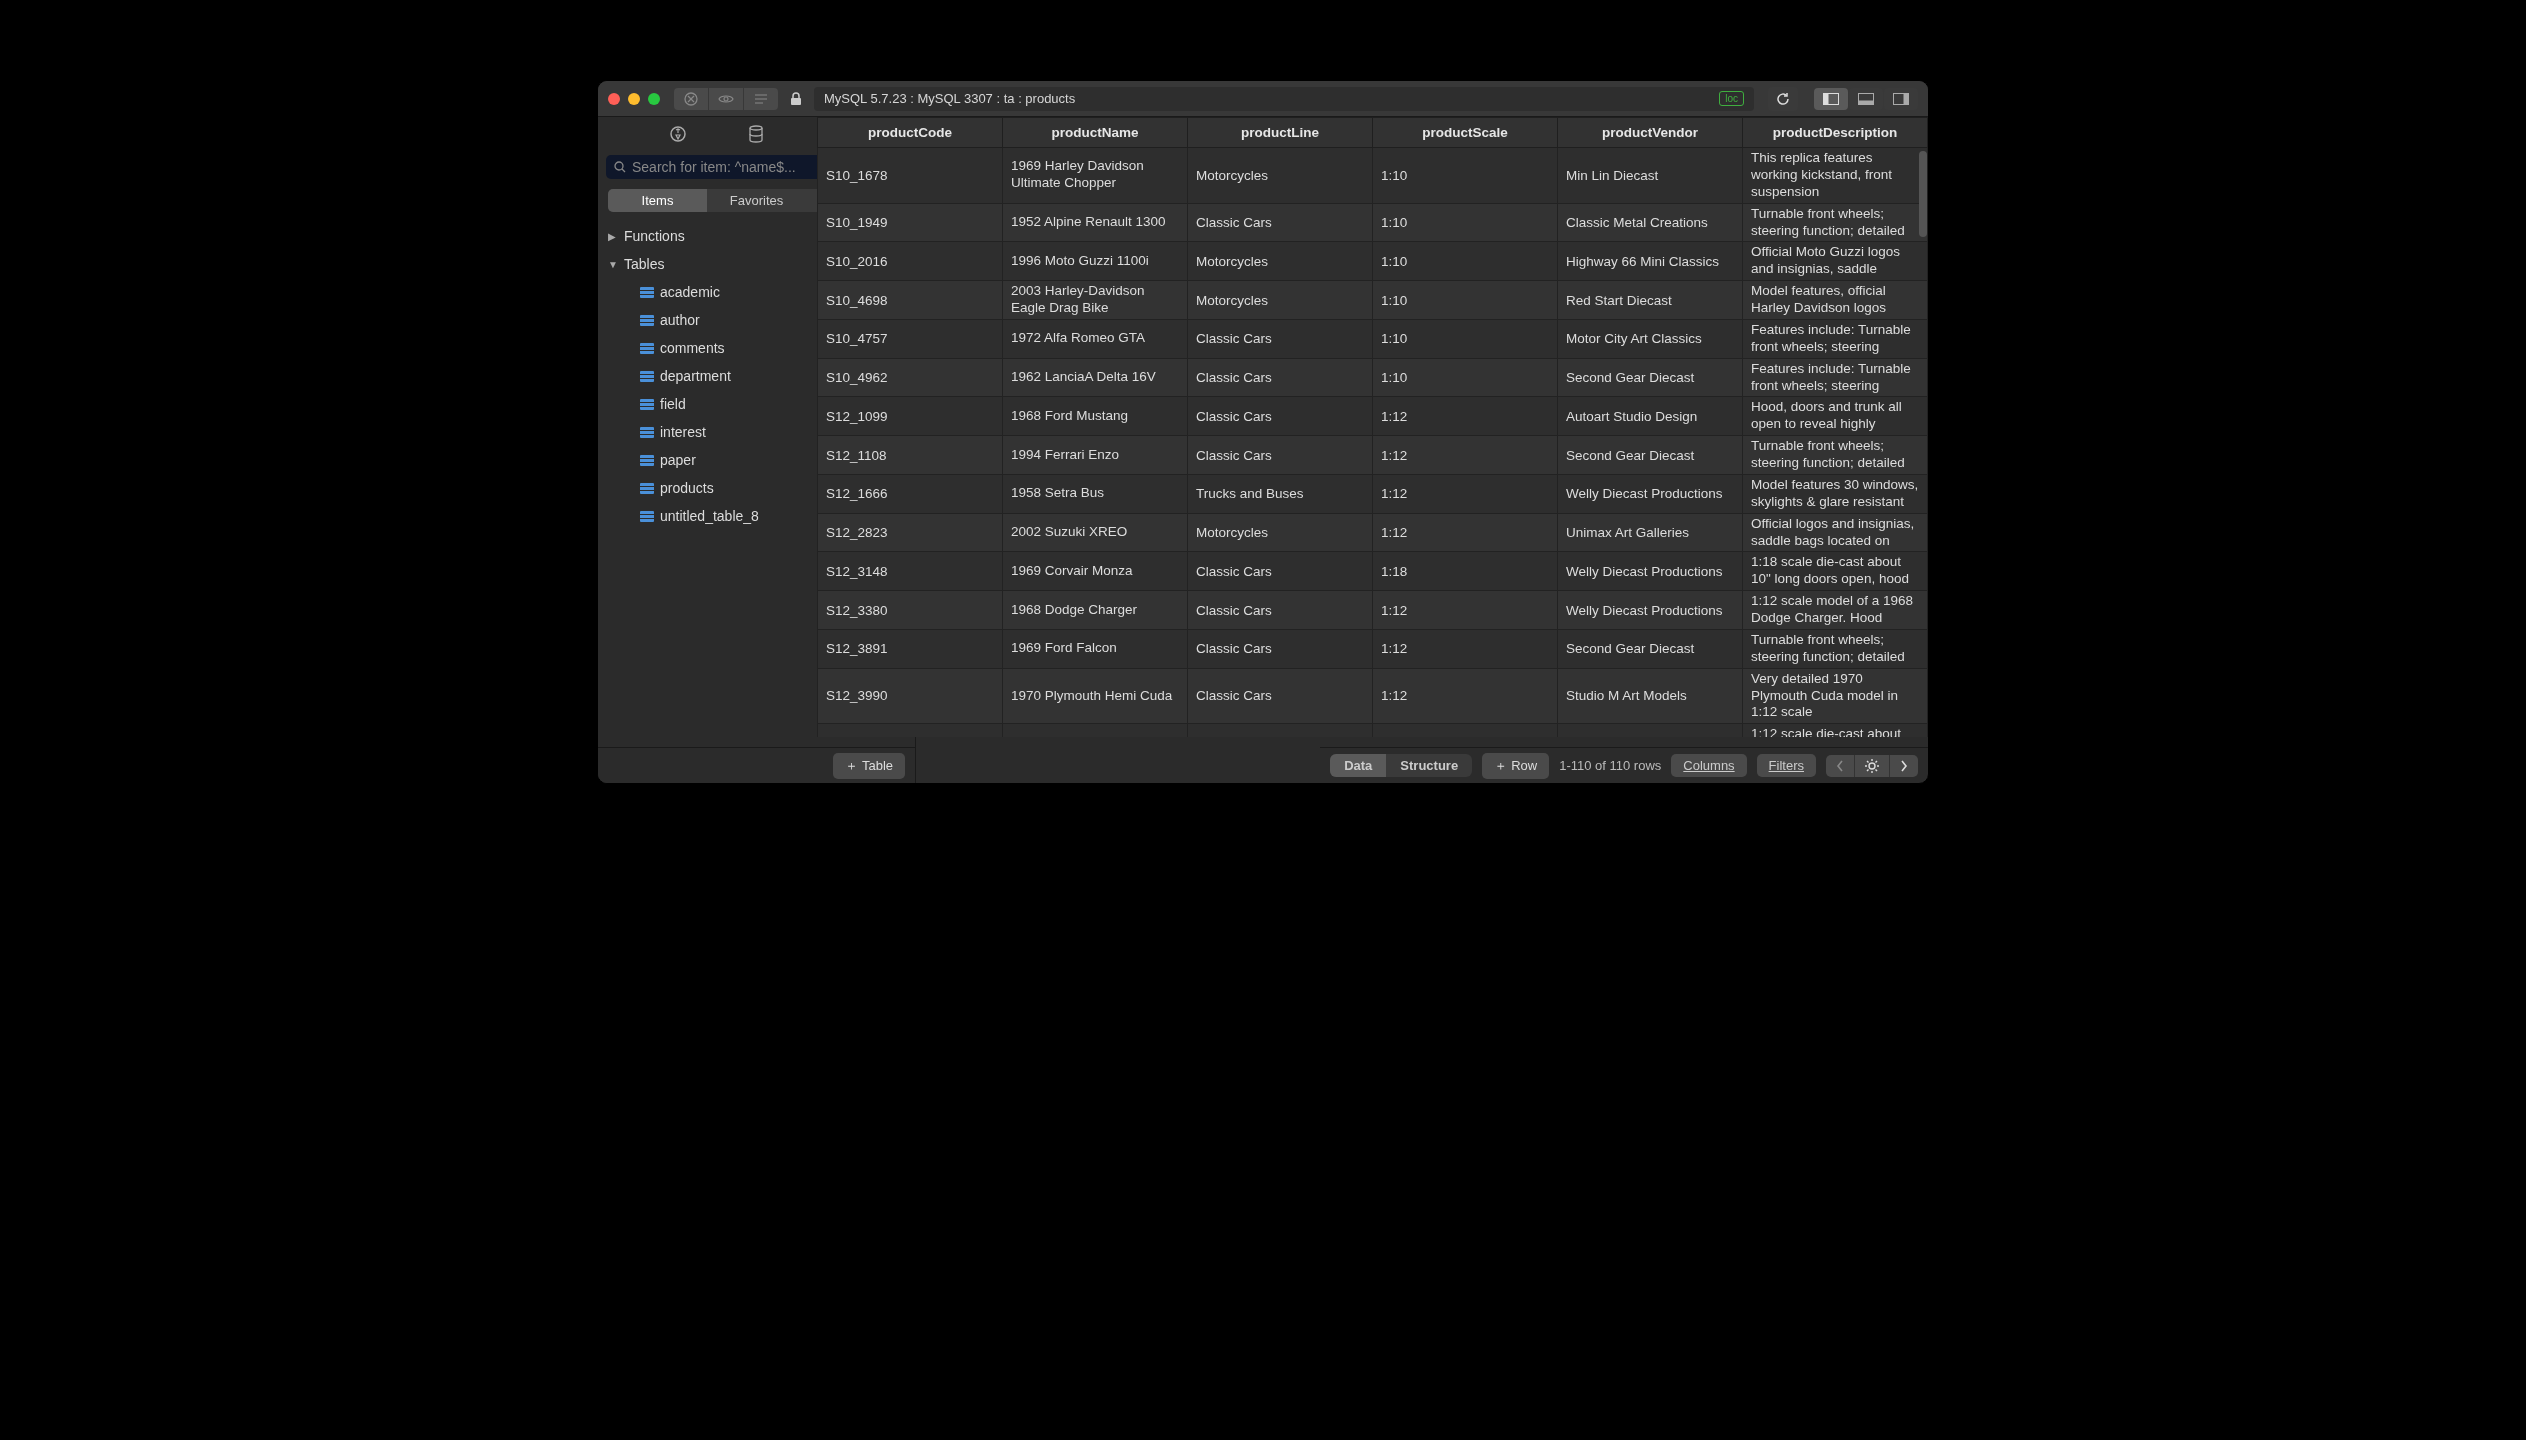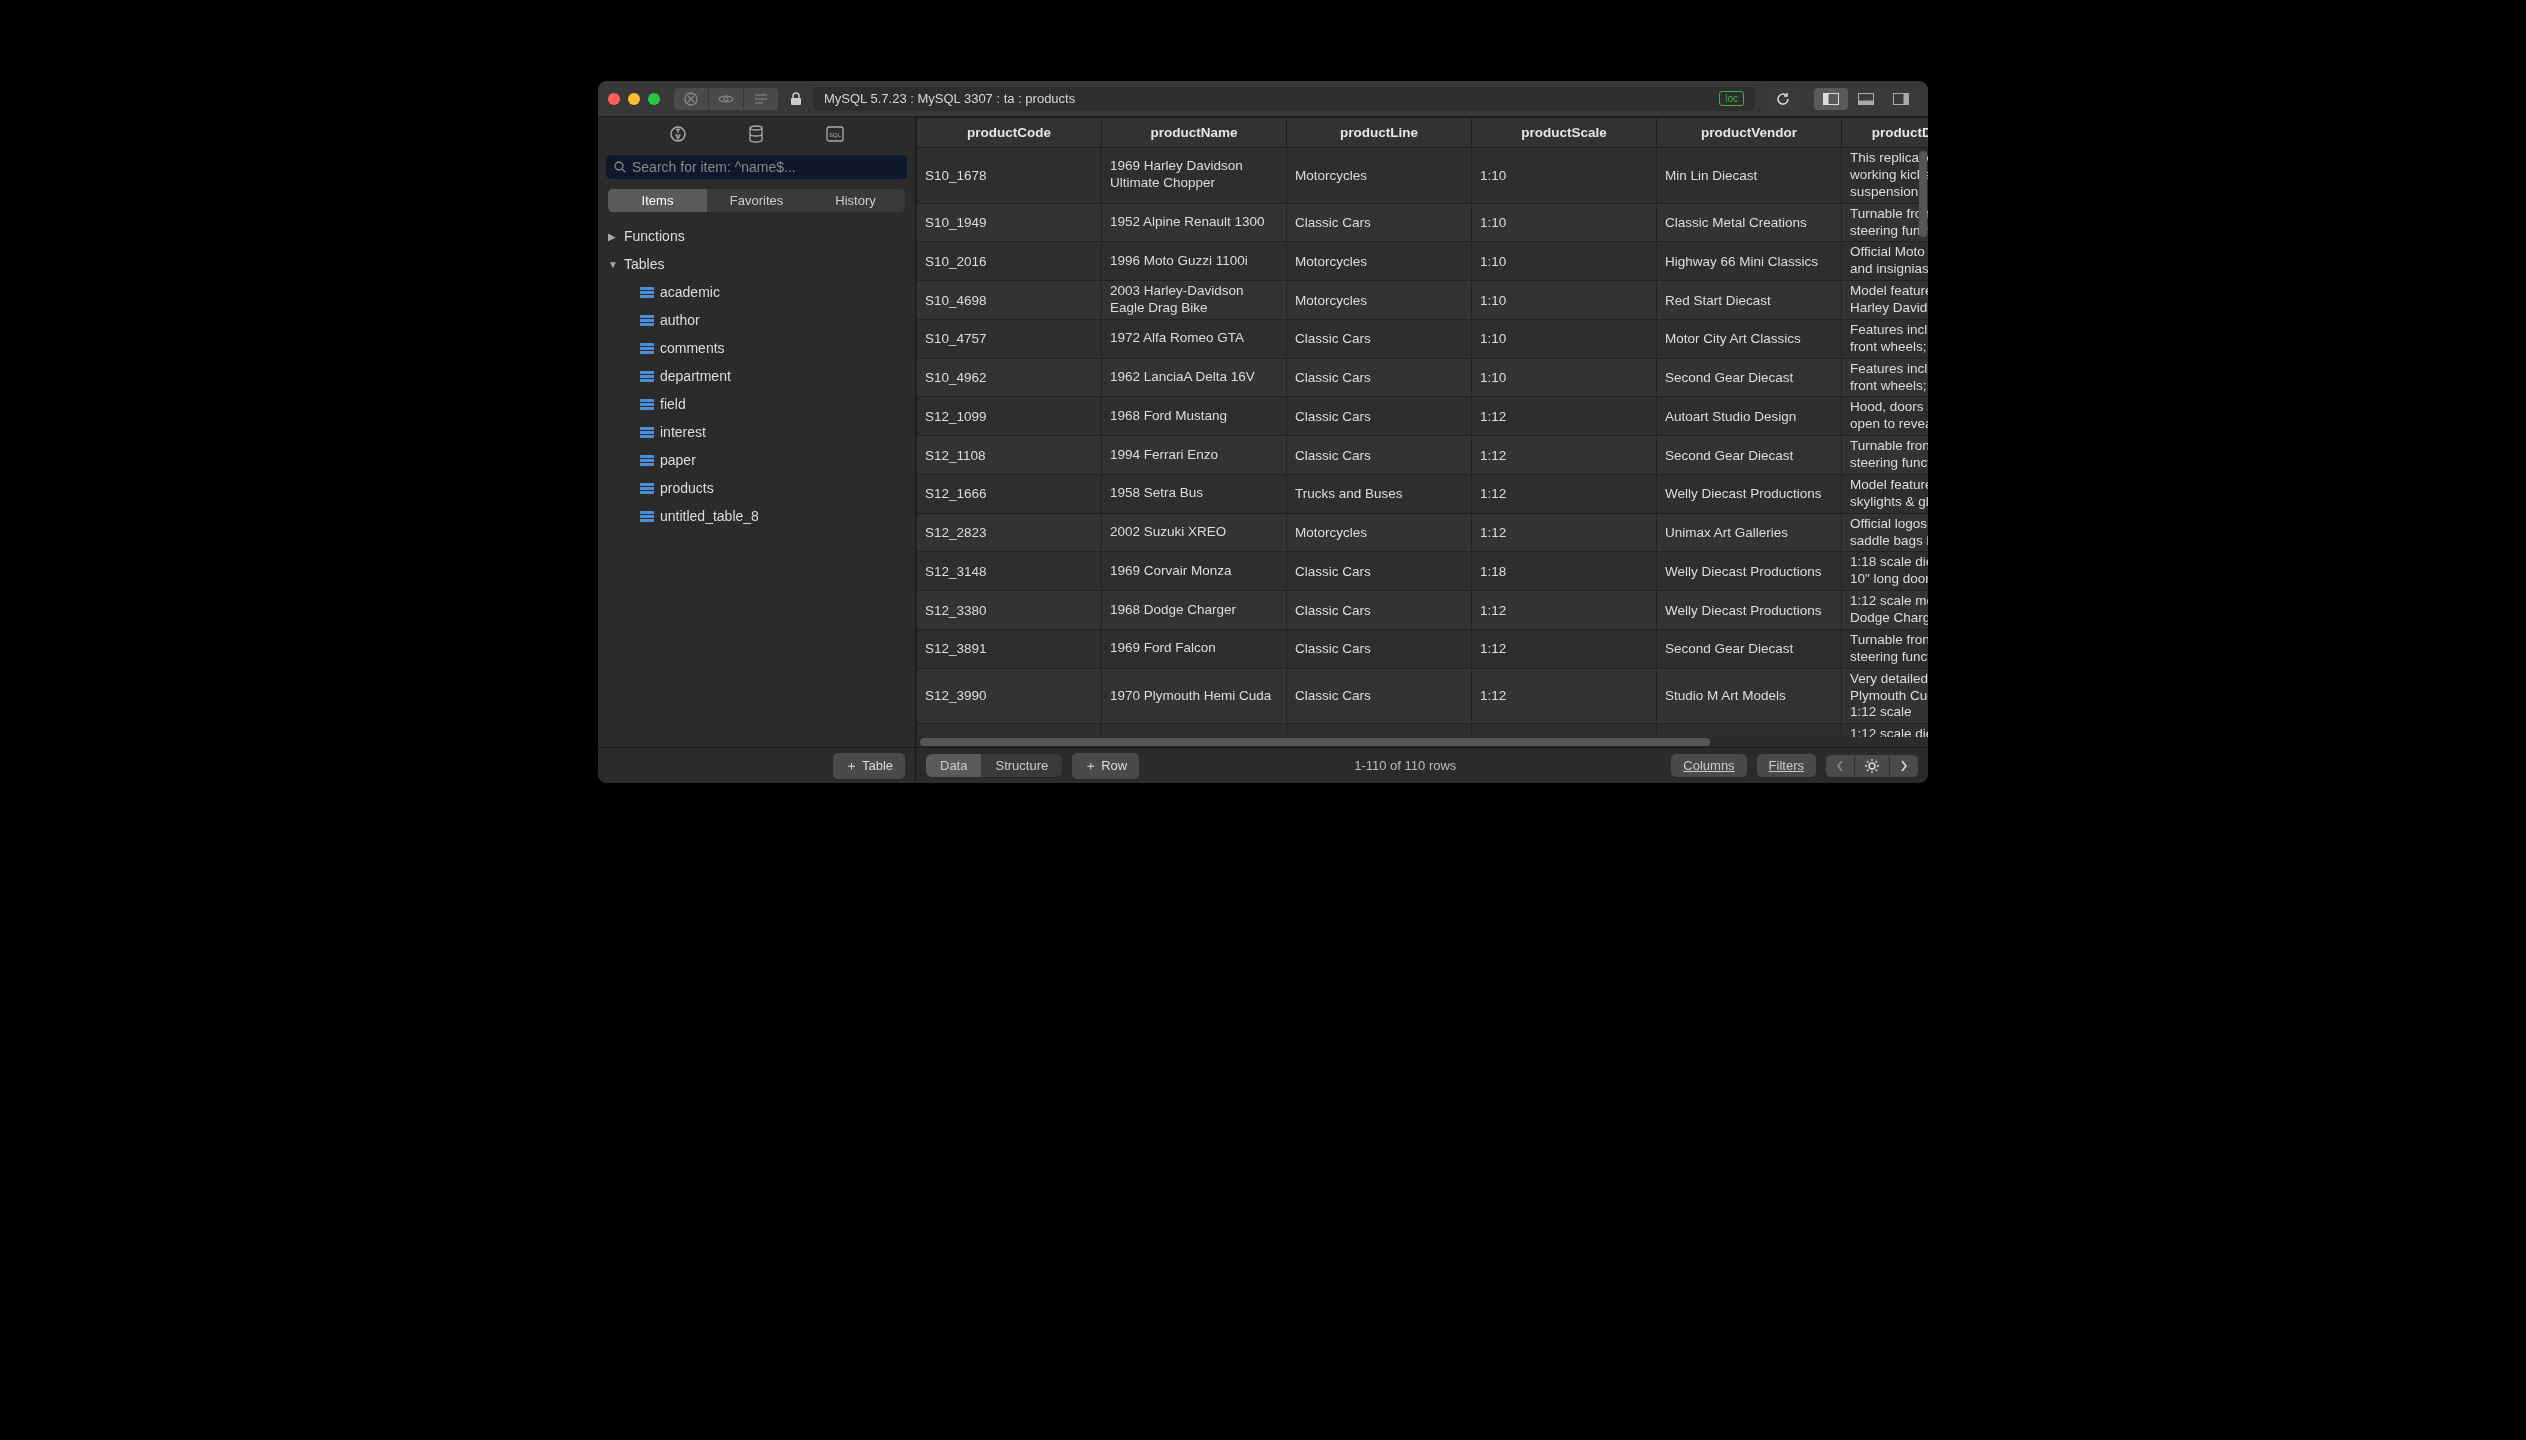--- a/index.html
+++ b/index.html
@@ -32,34 +32,34 @@
   .seg div.active { background:#5a5a5a; color:#fff; }
   .tree { flex:1; padding: 2px 0; overflow:auto; color:#ddd; font-size:14px; }
   .tree-row { display:flex; align-items:center; height:28px; padding-left:10px; gap:6px; }
   .tree-row.child { padding-left:42px; }
   .disclosure { width:10px; font-size:10px; color:#aaa; }
   .table-icon { width:14px; height:11px; background:#4a90d9; border-radius:1px; position:relative; }
   .table-icon::before { content:""; position:absolute; top:3px; left:0; right:0; height:1px; background:#2b2b2b; }
   .table-icon::after { content:""; position:absolute; top:7px; left:0; right:0; height:1px; background:#2b2b2b; }
   .sidebar-footer { height:36px; border-top:1px solid #1a1a1a; display:flex; align-items:center; justify-content:flex-end; padding:0 10px; }
   .pill-btn { background:#4a4a4a; color:#ddd; font-size:13px; padding:4px 12px; border-radius:5px; display:flex; align-items:center; gap:4px; }
-  .main { flex:1; display:flex; flex-direction:column; min-width:0; }
+  .main { flex:1; display:flex; flex-direction:column; min-width:0;align-items:flex-end; }
   .grid { flex:1; overflow:auto; position:relative; }
   table { border-collapse: collapse; width: 100%; font-size: 13.5px; color:#ddd; table-layout:fixed; }
   th { background:#323232; position:sticky; top:0; height:30px; border:1px solid #1f1f1f; font-weight:600; color:#e6e6e6; }
   td { height:38px; border:1px solid #222; padding:2px 8px; vertical-align:middle; overflow:hidden; white-space:nowrap; text-overflow:ellipsis; }
   td.wrap { white-space:normal; line-height:1.25; }
   tbody tr:nth-child(odd) { background:#2e2e2e; }
   tbody tr:nth-child(even) { background:#333; }
   col.c0 { width:185px; } col.c1 { width:185px; } col.c2 { width:185px; } col.c3 { width:185px; } col.c4 { width:185px; } col.c5 { width:185px; }
   .hscroll { height:10px; background:#2b2b2b; position:relative; }
   .hscroll-thumb { position:absolute; left:4px; top:1px; height:8px; width:790px; background:#555; border-radius:4px; }
   .vscroll-thumb { position: absolute; right:1px; top:34px; width:8px; height:86px; background:#555; border-radius:4px; }
   .main-footer { height:36px; border-top:1px solid #1a1a1a; display:flex; align-items:center; padding:0 10px; gap:10px; color:#ccc; font-size:13px; }
-  .seg2 { display:flex; background:#3a3a3a; border-radius:6px; overflow:hidden; }
+  .seg2 { display:flex; background:#3a3a3a; border-radius:6px; overflow:hidden;font-weight:bold; }
   .seg2 div { padding:4px 14px; cursor:pointer; }
   .seg2 div.active { background:#5a5a5a; }
   .spacer { flex:1; text-align:center; color:#bbb; }
   .chip { background:#4a4a4a; padding:4px 12px; border-radius:5px;text-decoration:underline; }
   .nav-group { display:flex; background:#4a4a4a; border-radius:5px; overflow:hidden; }
   .nav-group div { padding:4px 10px; border-left:1px solid #333; display:flex; align-items:center; }
   .nav-group div:first-child { border-left:none; }
   svg { display:block; }
 </style>
 </head>

